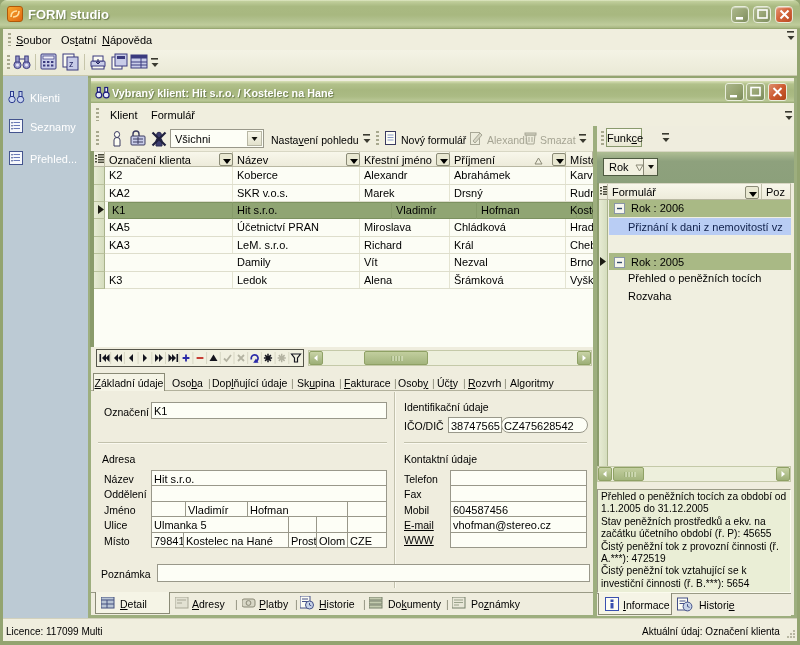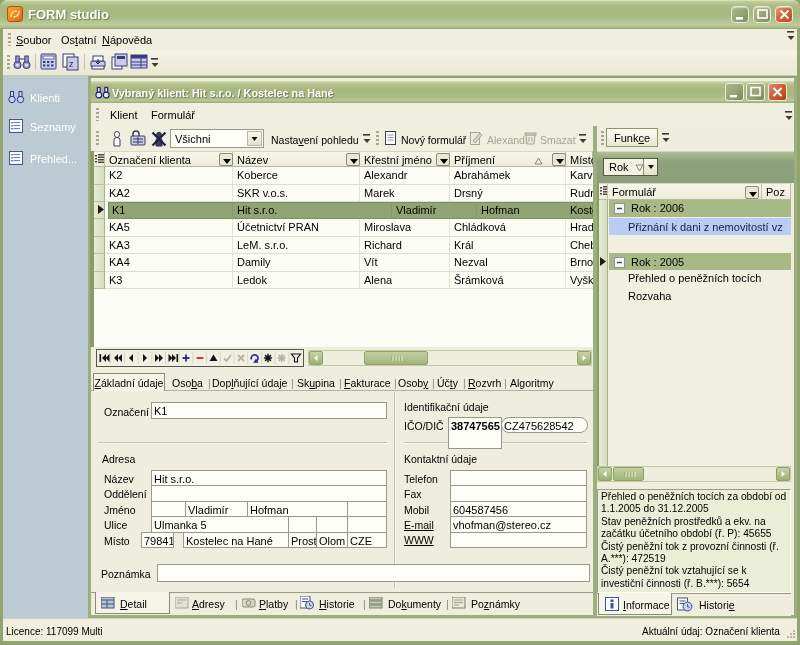--- a/index.html
+++ b/index.html
@@ -343,21 +343,20 @@
         <div class="cell ind" style="left:0;width:11px;"></div>
         <div class="cell" style="left:11px;width:128px;">KA3</div>
         <div class="cell" style="left:139px;width:127px;">LeM. s.r.o.</div>
         <div class="cell" style="left:266px;width:90px;">Richard</div>
         <div class="cell" style="left:356px;width:116px;">Král</div>
         <div class="cell" style="left:472px;width:27px;border-right:none;">Cheb</div>
         <div style="position:absolute;left:11px;bottom:0;right:0;border-bottom:1px solid #DEDECC;"></div>
       </div>
   <div class="row" style="top:87px;height:18px;">
         <div class="cell ind" style="left:0;width:11px;"></div>
-        <div class="cell" style="left:11px;width:128px;">KA4</div>
         <div class="cell" style="left:139px;width:127px;">Damily</div>
         <div class="cell" style="left:266px;width:90px;">Vít</div>
         <div class="cell" style="left:356px;width:116px;">Nezval</div>
         <div class="cell" style="left:472px;width:27px;border-right:none;">Brno</div>
         <div style="position:absolute;left:11px;bottom:0;right:0;border-bottom:1px solid #DEDECC;"></div>
       </div>
   <div class="row" style="top:105px;height:17px;">
         <div class="cell ind" style="left:0;width:11px;"></div>
         <div class="cell" style="left:11px;width:128px;">K3</div>
         <div class="cell" style="left:139px;width:127px;">Ledok</div>
@@ -472,28 +471,28 @@
 <div class="in ab" style="left:151px;top:470px;width:236px;height:16px;">Hit s.r.o.</div>
 <div class="in ab" style="left:151px;top:485px;width:236px;height:17px;"></div>
 <div class="in ab" style="left:151px;top:501px;width:35px;height:16px;"></div>
 <div class="in ab" style="left:185px;top:501px;width:63px;height:16px;">Vladimír</div>
 <div class="in ab" style="left:247px;top:501px;width:101px;height:16px;">Hofman</div>
 <div class="in ab" style="left:347px;top:501px;width:40px;height:16px;"></div>
 <div class="in ab" style="left:151px;top:516px;width:138px;height:17px;">Ulmanka 5</div>
 <div class="in ab" style="left:288px;top:516px;width:29px;height:17px;"></div>
 <div class="in ab" style="left:316px;top:516px;width:32px;height:17px;"></div>
 <div class="in ab" style="left:347px;top:516px;width:40px;height:17px;"></div>
-<div class="in ab" style="left:141px;top:532px;width:33px;height:16px;">79841</div>
+<div class="in ab" style="left:151px;top:532px;width:33px;height:16px;">79841</div>
 <div class="in ab" style="left:183px;top:532px;width:106px;height:16px;">Kostelec na Hané</div>
 <div class="in ab" style="left:288px;top:532px;width:29px;height:16px;">Prost</div>
 <div class="in ab" style="left:316px;top:532px;width:32px;height:16px;">Olom</div>
 <div class="in ab" style="left:347px;top:532px;width:40px;height:16px;">CZE</div>
 <div class="lbl ab" style="left:404px;top:401px;">Identifikační údaje</div>
 <div class="lbl ab" style="left:404px;top:420px;">IČO/DIČ</div>
-<div class="in ab" style="left:448px;top:417px;width:54px;height:32px;font-weight:bold;">38747565</div>
+<div class="in ab" style="left:448px;top:417px;width:54px;height:16px;">38747565</div>
 <div class="in ab" style="left:501px;top:417px;width:87px;height:16px;border-radius:8px;">CZ475628542</div>
 <div class="lbl ab" style="left:404px;top:453px;">Kontaktní údaje</div>
 <div class="lbl ab" style="left:404px;top:473px;">Telefon</div>
 <div class="lbl ab" style="left:404px;top:488px;">Fax</div>
 <div class="lbl ab" style="left:404px;top:504px;">Mobil</div>
 <div class="lbl ab" style="left:404px;top:519px;"><u>E-mail</u></div>
 <div class="lbl ab" style="left:404px;top:534px;"><u>WWW</u></div>
 <div class="in ab" style="left:450px;top:470px;width:137px;height:16px;"></div>
 <div class="in ab" style="left:450px;top:485px;width:137px;height:17px;"></div>
 <div class="in ab" style="left:450px;top:501px;width:137px;height:16px;">604587456</div>
@@ -549,21 +548,21 @@
         <line x1="2" y1="5.5" x2="11" y2="5.5" stroke="#9AA28A"></line>
         <line x1="2" y1="8" x2="7" y2="8" stroke="#9AA28A"></line>
       </svg>
  <div style="position:absolute;left:380px;top:6px;">Po<u>z</u>námky</div>
 </div>
 
 <div class="ab" style="left:593px;top:126px;width:4px;height:489px;background:#9DAE7E;"></div>
 <div class="ab" id="rpanel" style="left:597px;top:126px;width:197px;height:489px;background:#EFEDDE;"></div>
 <div class="ab" style="left:597px;top:126px;width:197px;height:26px;border-bottom:1px solid #D8D7C2;"></div>
 <div class="ab grip" style="left:601px;top:131px;height:14px;"></div>
-<div class="ab" style="left:606px;top:128px;width:52px;height:19px;border:1px solid #8A9A6E;background:linear-gradient(#FBFAF0,#E8E7D2);text-align:center;padding-top:3px;">Funk<u>c</u>e</div>
+<div class="ab" style="left:606px;top:128px;width:36px;height:19px;border:1px solid #8A9A6E;background:linear-gradient(#FBFAF0,#E8E7D2);text-align:center;padding-top:3px;">Funk<u>c</u>e</div>
 <div class="ab" style="left:661px;top:130px;width:11px;height:16px;"><svg width="11" height="16">
         <rect x="1" y="3" width="7" height="1.6" fill="#3A3A30"></rect>
         <path d="M1.5,8 L8.5,8 L5,12 Z" fill="#3A3A30"></path>
       </svg></div>
 
 <div class="ab" style="left:597px;top:152px;width:197px;height:31px;background:linear-gradient(#AFBE94,#8EA17D 30%,#8CA07B);"></div>
 <div class="ab" style="left:603px;top:158px;width:55px;height:18px;background:#F2F1E1;border:1px solid #4E5A40;">
   <span style="position:absolute;left:5px;top:2px;">Rok</span>
   <svg style="position:absolute;left:31px;top:5px;" width="9" height="8">
         <path d="M1,1 L8,1 L4.5,7 Z" fill="none" stroke="#8A8976"></path>

